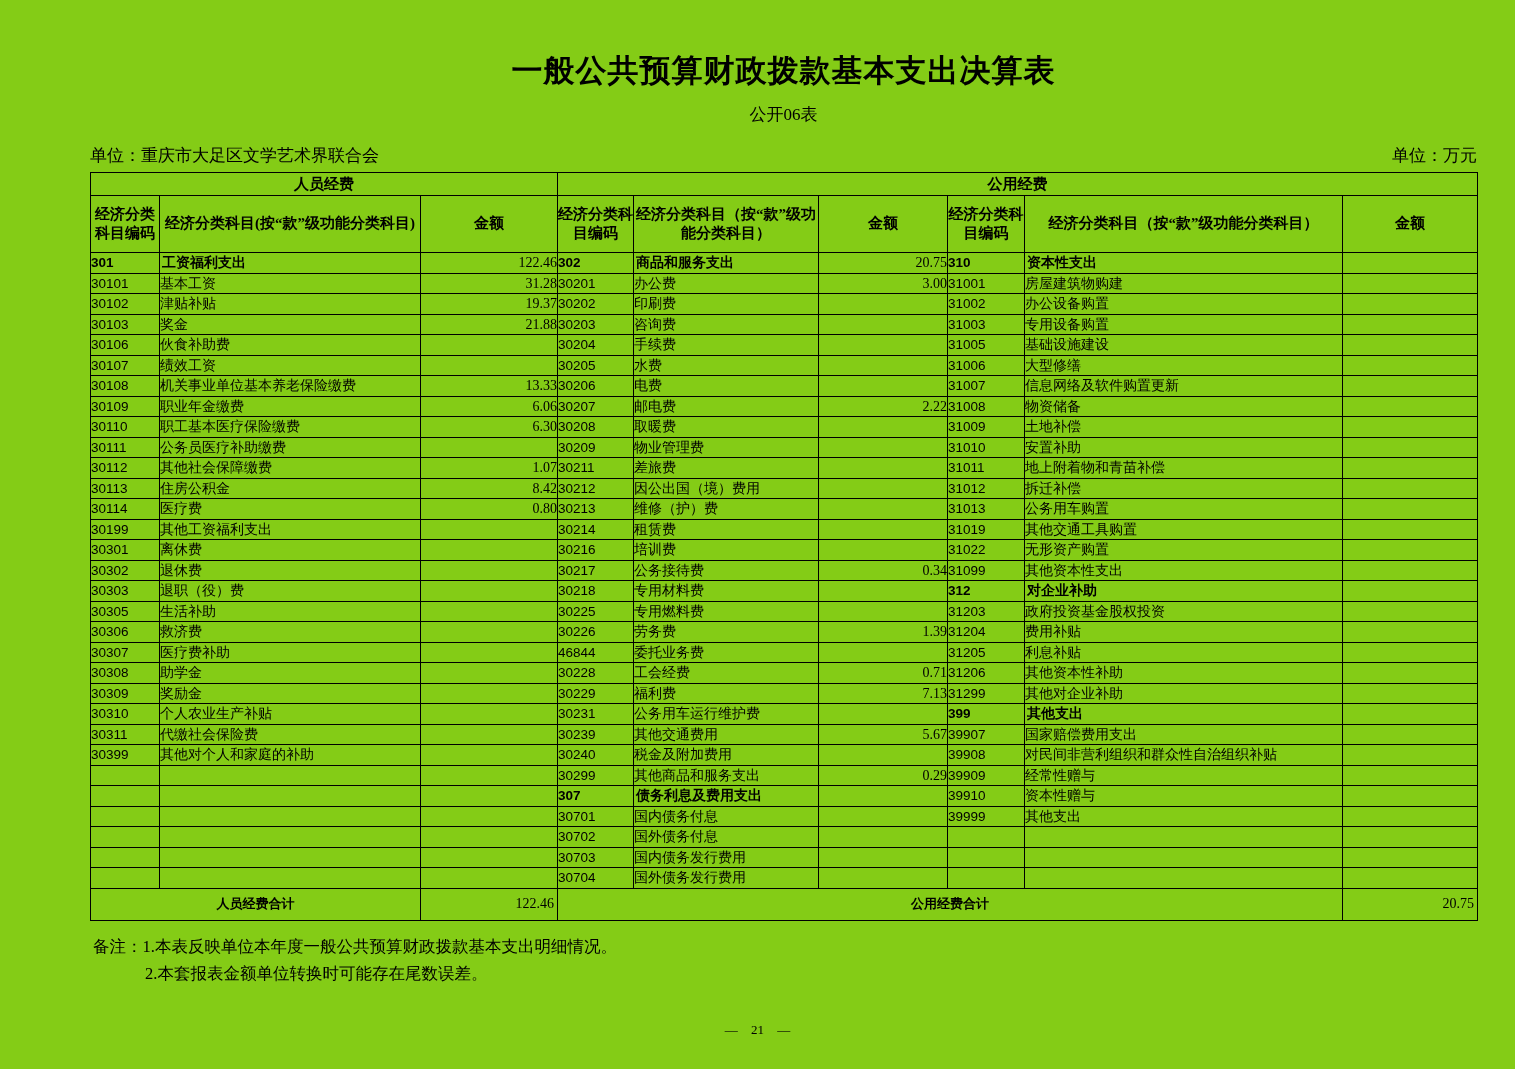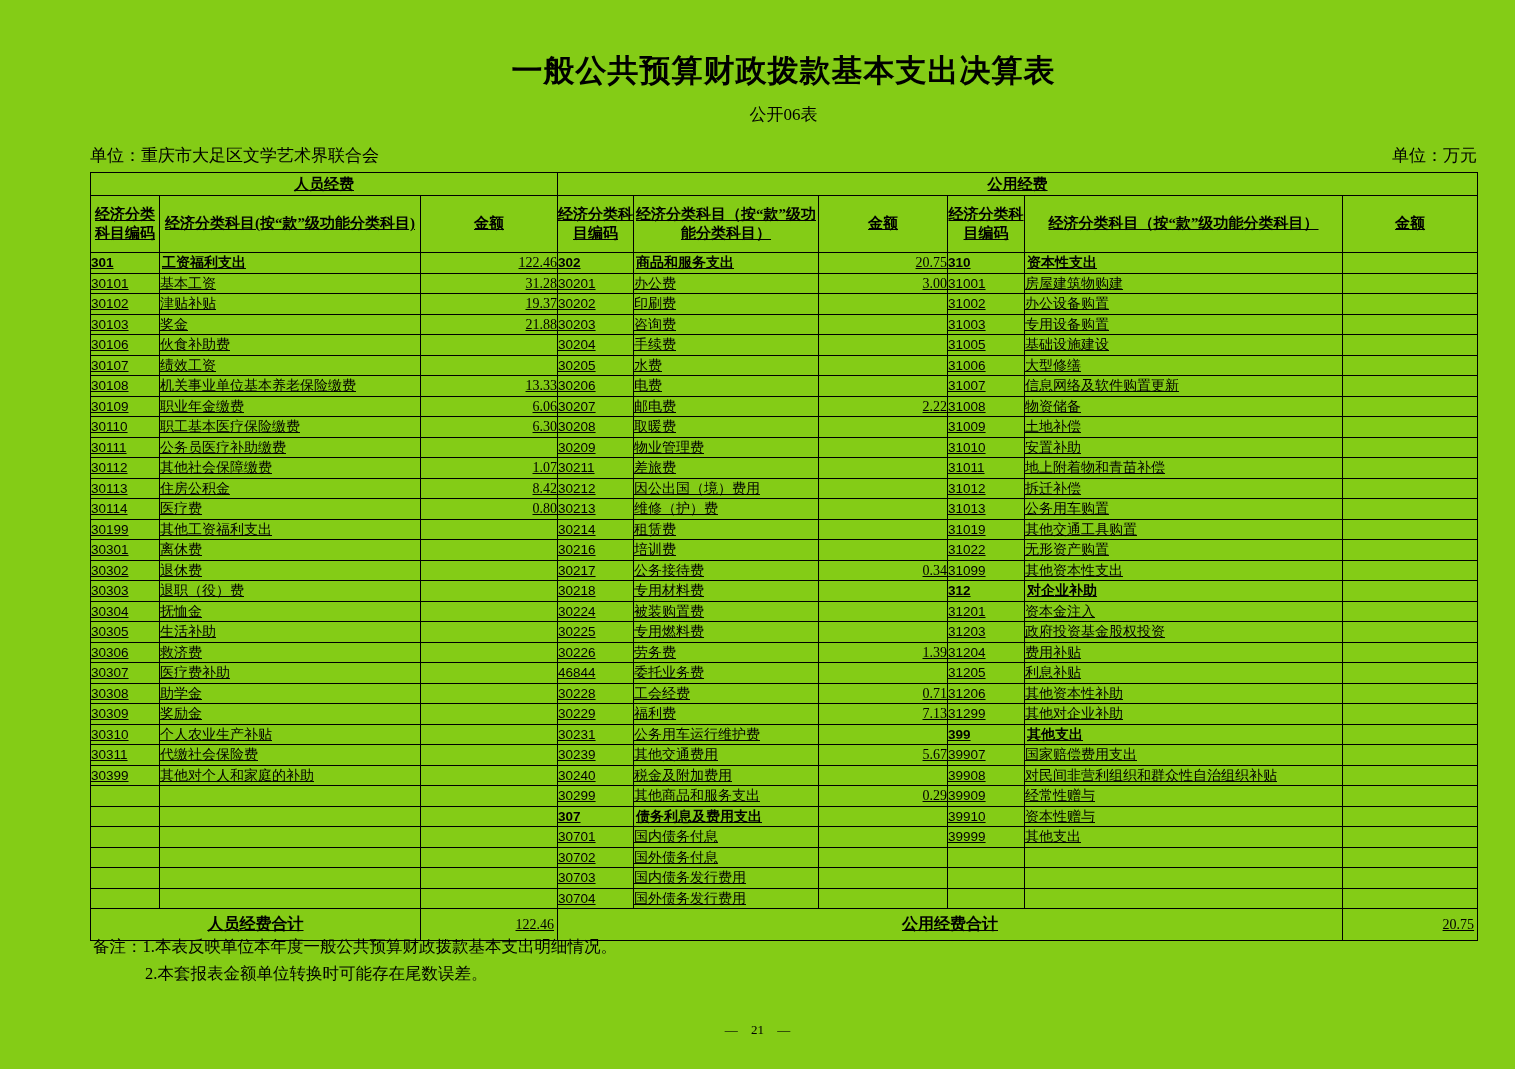--- a/index.html
+++ b/index.html
@@ -19,42 +19,42 @@
     position:absolute;left:90px;top:103px;width:1387px;
     text-align:center;font-size:17px;
   }
   .meta-row{
     position:absolute;left:90px;top:144px;width:1387px;
     display:flex;justify-content:space-between;font-size:17px;
   }
 
   table.main{
     position:absolute;left:90px;top:172px;width:1387px;
-    border-collapse:collapse;table-layout:fixed;text-decoration:underline;
+    border-collapse:collapse;table-layout:fixed;
   }
   table.main th, table.main td{
     border:1px solid #000;padding:0;overflow:hidden;
   }
   th.band{height:22px;font-size:15px;font-weight:bold;text-align:center;}
   th.ch{
     height:56px;font-size:15px;font-weight:bold;text-align:center;
     line-height:1.3;padding:0 2px;white-space:normal;word-break:break-all;
   }
   tbody td{
     height:19.5px;line-height:19.5px;font-size:14px;white-space:nowrap;
   }
   td.code{
     font-family:"Liberation Sans","DejaVu Sans",sans-serif;
     font-size:13.5px;text-align:left;padding-left:3px;
   }
   td.code.sec{font-weight:bold;}
   td.name{text-align:left;padding-left:27px;}
   td.name.sec{padding-left:2px;font-weight:bold;}
   td.amt{text-align:right;padding-right:3px;}
-  tfoot td{height:31px;font-size:16px;}
+  tfoot td{height:31px;font-size:13px;}
   tfoot td.tlabel{font-weight:bold;text-align:center;}
   tfoot td.tamt{text-align:right;padding-right:3px;font-size:14px;font-weight:normal;}
 
   .notes{position:absolute;left:93px;top:933px;font-size:16.5px;line-height:27px;}
   .notes .row{display:flex;}
   .notes .row2{margin-left:52px;}
 
   .page-number{
     position:absolute;left:0;top:1022px;width:1515px;
     text-align:center;font-size:13px;word-spacing:10px;
@@ -284,31 +284,20 @@
           <td class="name">退职（役）费</td>
           <td class="amt"></td>
           <td class="code">30218</td>
           <td class="name">专用材料费</td>
           <td class="amt"></td>
           <td class="code sec">312</td>
           <td class="name sec">对企业补助</td>
           <td class="amt"></td>
         </tr>
         <tr>
-          <td class="code">30304</td>
-          <td class="name">抚恤金</td>
-          <td class="amt"></td>
-          <td class="code">30224</td>
-          <td class="name">被装购置费</td>
-          <td class="amt"></td>
-          <td class="code">31201</td>
-          <td class="name">资本金注入</td>
-          <td class="amt"></td>
-        </tr>
-        <tr>
           <td class="code">30305</td>
           <td class="name">生活补助</td>
           <td class="amt"></td>
           <td class="code">30225</td>
           <td class="name">专用燃料费</td>
           <td class="amt"></td>
           <td class="code">31203</td>
           <td class="name">政府投资基金股权投资</td>
           <td class="amt"></td>
         </tr>

